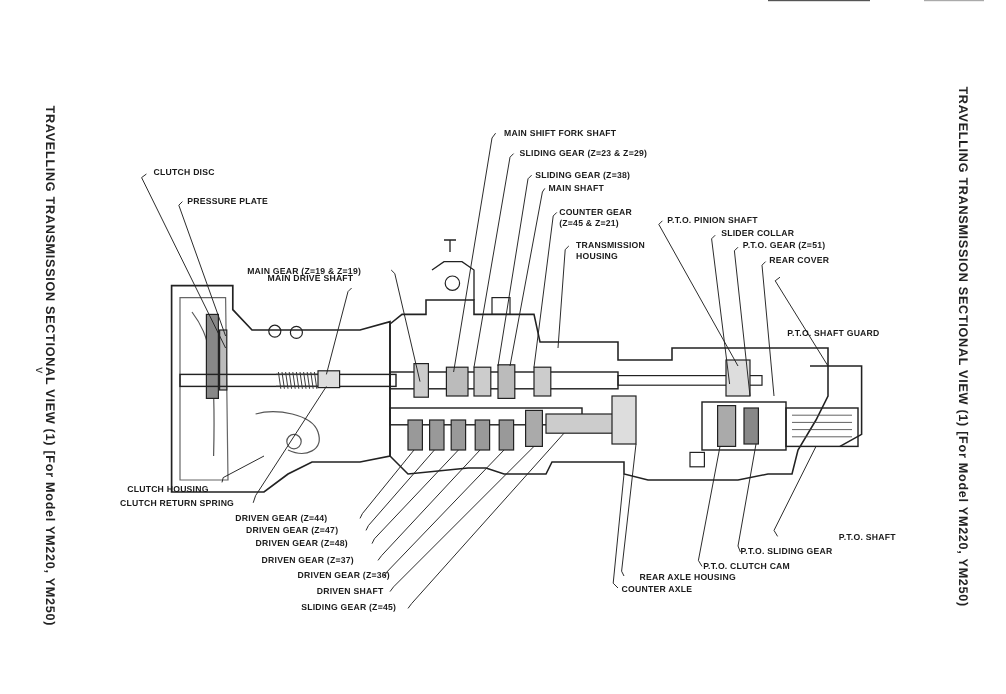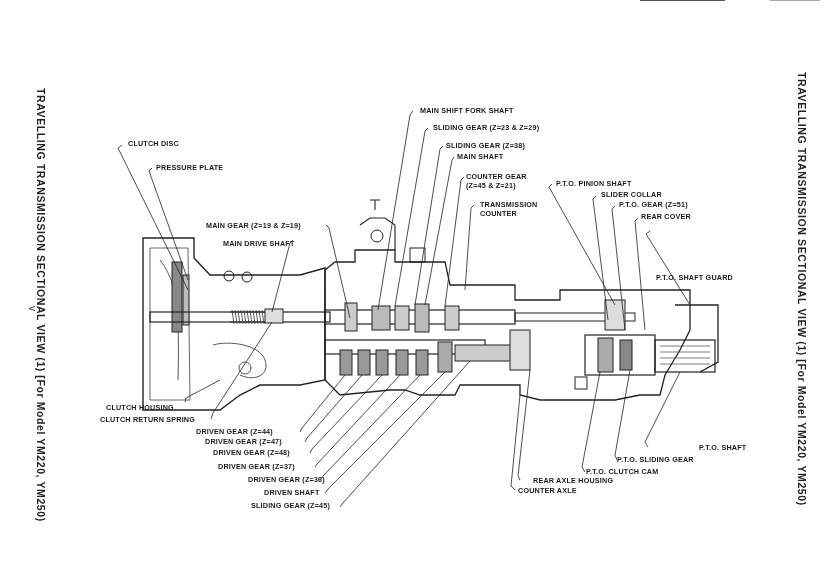--- a/index.html
+++ b/index.html
@@ -127,30 +127,30 @@
     <path d="M617,460 L615,455 L630,370"></path>
     <path d="M585,472 L582,467 L600,372"></path>
     <path d="M520,480 L518,476 L530,370"></path>
     <path d="M515,490 L511,486 L520,395"></path>
   </g>
 </svg>
 
 <div class="lbl" style="left:128px;top:140px;">CLUTCH DISC</div>
 <div class="lbl" style="left:156px;top:164px;">PRESSURE PLATE</div>
 <div class="lbl" style="left:206px;top:222px;">MAIN GEAR (Z=19 &amp; Z=19)</div>
-<div class="lbl" style="left:204px;top:240px;padding-left:19px;">MAIN DRIVE SHAFT</div>
+<div class="lbl" style="left:204px;top:228px;padding-left:19px;">MAIN DRIVE SHAFT</div>
 
 <div class="lbl" style="left:420px;top:107px;">MAIN SHIFT FORK SHAFT</div>
 <div class="lbl" style="left:433px;top:124px;">SLIDING GEAR (Z=23 &amp; Z=29)</div>
 <div class="lbl" style="left:446px;top:142px;">SLIDING GEAR (Z=38)</div>
 <div class="lbl" style="left:457px;top:153px;">MAIN SHAFT</div>
 <div class="lbl" style="left:466px;top:173px;">COUNTER GEAR</div>
 <div class="lbl" style="left:466px;top:182px;">(Z=45 &amp; Z=21)</div>
 <div class="lbl" style="left:480px;top:201px;">TRANSMISSION</div>
-<div class="lbl" style="left:480px;top:210px;">COUNTER</div>
+<div class="lbl" style="left:480px;top:210px;">HOUSING</div>
 
 <div class="lbl" style="left:556px;top:180px;">P.T.O. PINION SHAFT</div>
 <div class="lbl" style="left:601px;top:191px;">SLIDER COLLAR</div>
 <div class="lbl" style="left:619px;top:201px;">P.T.O. GEAR (Z=51)</div>
 <div class="lbl" style="left:641px;top:213px;">REAR COVER</div>
 <div class="lbl" style="left:656px;top:226px;margin-top:48px;">P.T.O. SHAFT GUARD</div>
 
 <div class="lbl" style="left:106px;top:404px;">CLUTCH HOUSING</div>
 <div class="lbl" style="left:100px;top:416px;">CLUTCH RETURN SPRING</div>
 <div class="lbl" style="left:196px;top:428px;">DRIVEN GEAR (Z=44)</div>

